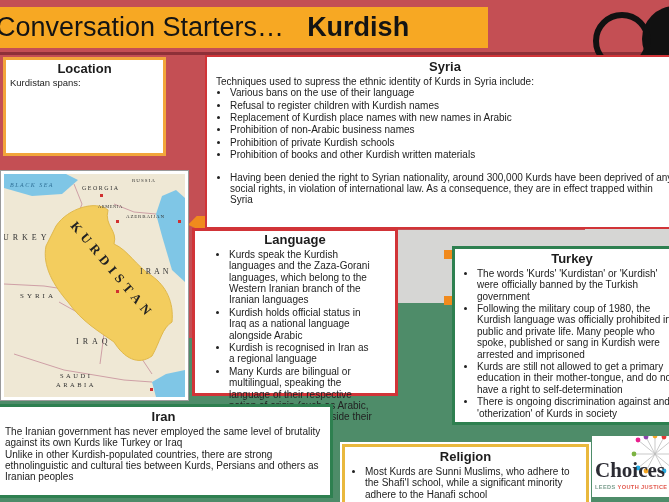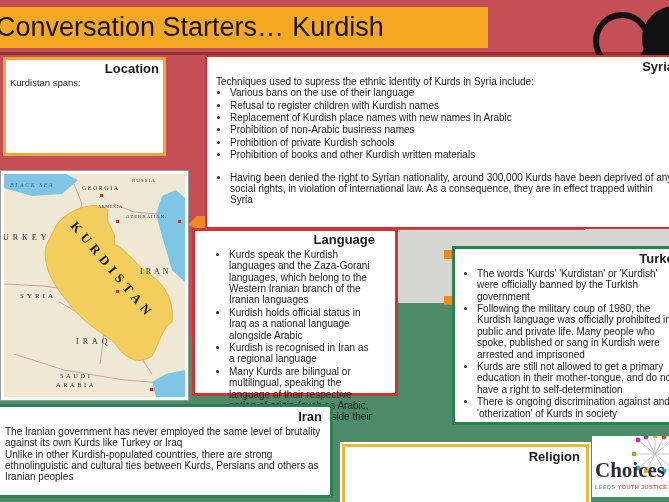--- a/index.html
+++ b/index.html
@@ -13,24 +13,24 @@
   .bg-red-left{left:0;top:230px;width:192px;height:108px;background:#C44F54;}
   .bg-green-right{left:192px;top:303px;width:477px;height:199px;background:#4E8C69;}
   .bg-green-left{left:0;top:338px;width:192px;height:164px;background:#4E8C69;}
   .banner{left:0;top:0;width:669px;height:52px;background:#C44F54;border-bottom:3px solid #8E3038;}
   .title-box{
     left:-14px;top:7px;width:502px;height:41px;background:#F7A823;
     display:flex;align-items:center;padding-left:10px;box-sizing:border-box;
     font-size:27px;color:#141414;white-space:nowrap;
   }
   .title-box .t-reg{font-weight:500;}
-  .title-box .t-bold{font-weight:400;margin-left:8px;}
+  .title-box .t-bold{font-weight:700;margin-left:23px;}
   
   .panel{position:absolute;background:#fff;box-sizing:border-box;line-height:1.14;}
-  .box-title{text-align:right;font-weight:bold;font-size:13px;margin:1px 0 1px 0;color:#1c1c1c;}
+  .box-title{text-align:center;font-weight:bold;font-size:13px;margin:1px 0 1px 0;color:#1c1c1c;}
   .panel ul{margin:0;padding-left:14px;list-style:disc outside;}
   .panel li{margin:0 0 1px 0;}
   .p-location{left:3px;top:57px;width:163px;height:99px;border:3px solid #F2A63B;padding:1px 4px;font-size:9.5px;}
   .p-syria{left:205px;top:55px;width:480px;height:174px;border:2px solid #D13438;padding:2px 9px;font-size:10px;}
   .p-syria .final{margin-top:11px;}
   .p-language{left:192px;top:228px;width:206px;height:168px;border:3px solid #D13438;padding:1px 20px;font-size:10px;}
   .p-turkey{left:452px;top:246px;width:240px;height:179px;border:3px solid #2E8050;padding:2px 8px;font-size:10px;}
   .p-iran{left:-10px;top:404px;width:343px;height:94px;border:3px solid #2E8050;padding:2px 8px 2px 12px;font-size:10px;}
   .p-iran p{margin:0;}
   .p-religion{left:342px;top:444px;width:247px;height:67px;border:3px solid #E9B83D;outline:2px solid #fff;padding:2px 6px;font-size:10px;}
@@ -167,20 +167,23 @@
 </div>
 
 <div class="panel p-iran">
   <div class="box-title">Iran</div>
   <p>The Iranian government has never employed the same level of brutality against its own Kurds like Turkey or Iraq</p>
   <p>Unlike in other Kurdish-populated countries, there are strong ethnolinguistic and cultural ties between Kurds, Persians and others as Iranian peoples</p>
 </div>
 
 <div class="panel p-religion">
   <div class="box-title">Religion</div>
+  <ul>
+    <li>Most Kurds are Sunni Muslims, who adhere to the Shafi'I school, while a significant minority adhere to the Hanafi school</li>
+  </ul>
 </div>
 
 <div class="abs logo-box">
   <svg class="abs" style="left:38px;top:-2px;" width="50" height="42" viewBox="0 0 50 42">
     <g stroke="#bbb" stroke-width="0.8">
       <line x1="25" y1="20" x2="8" y2="6"></line>
         <line x1="25" y1="20" x2="25" y2="2"></line>
       <line x1="25" y1="20" x2="42" y2="6"></line>
         <line x1="25" y1="20" x2="46" y2="20"></line>
       <line x1="25" y1="20" x2="42" y2="34"></line>

